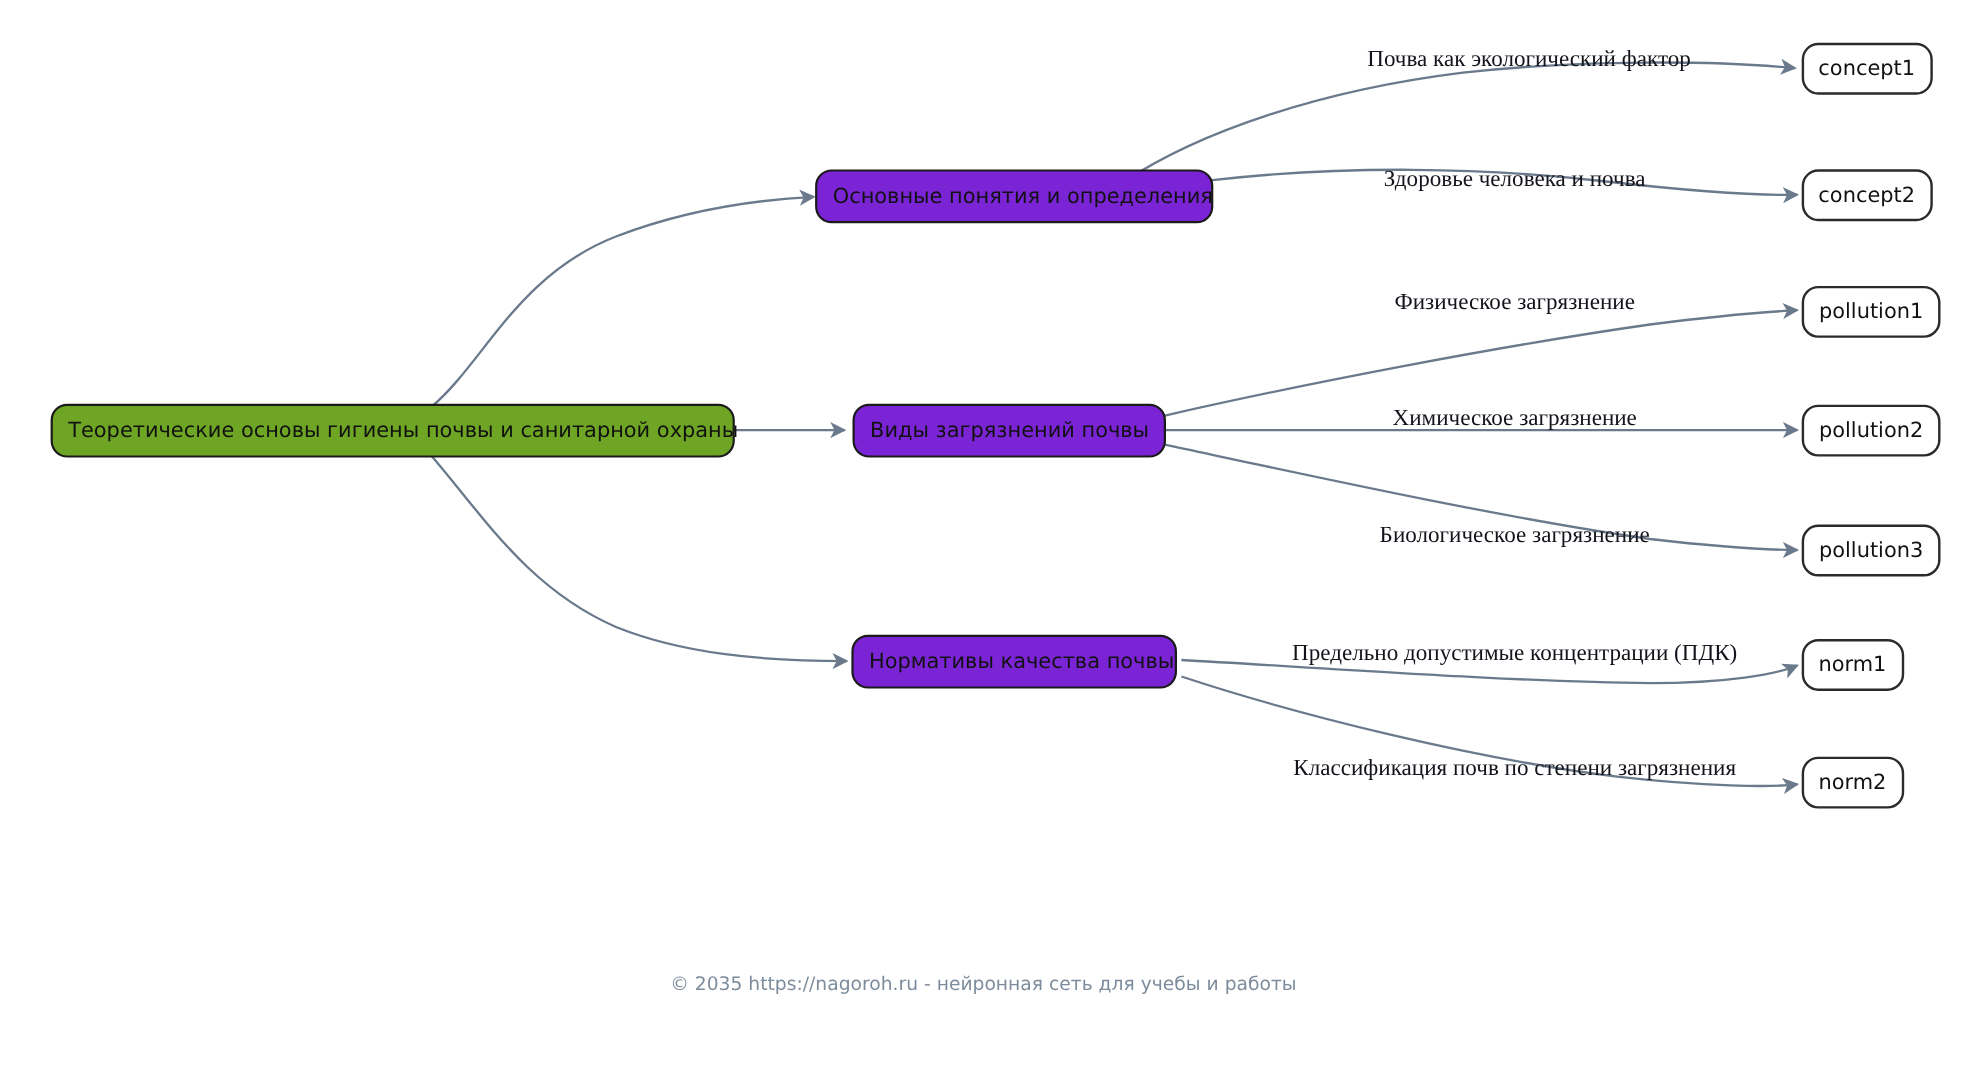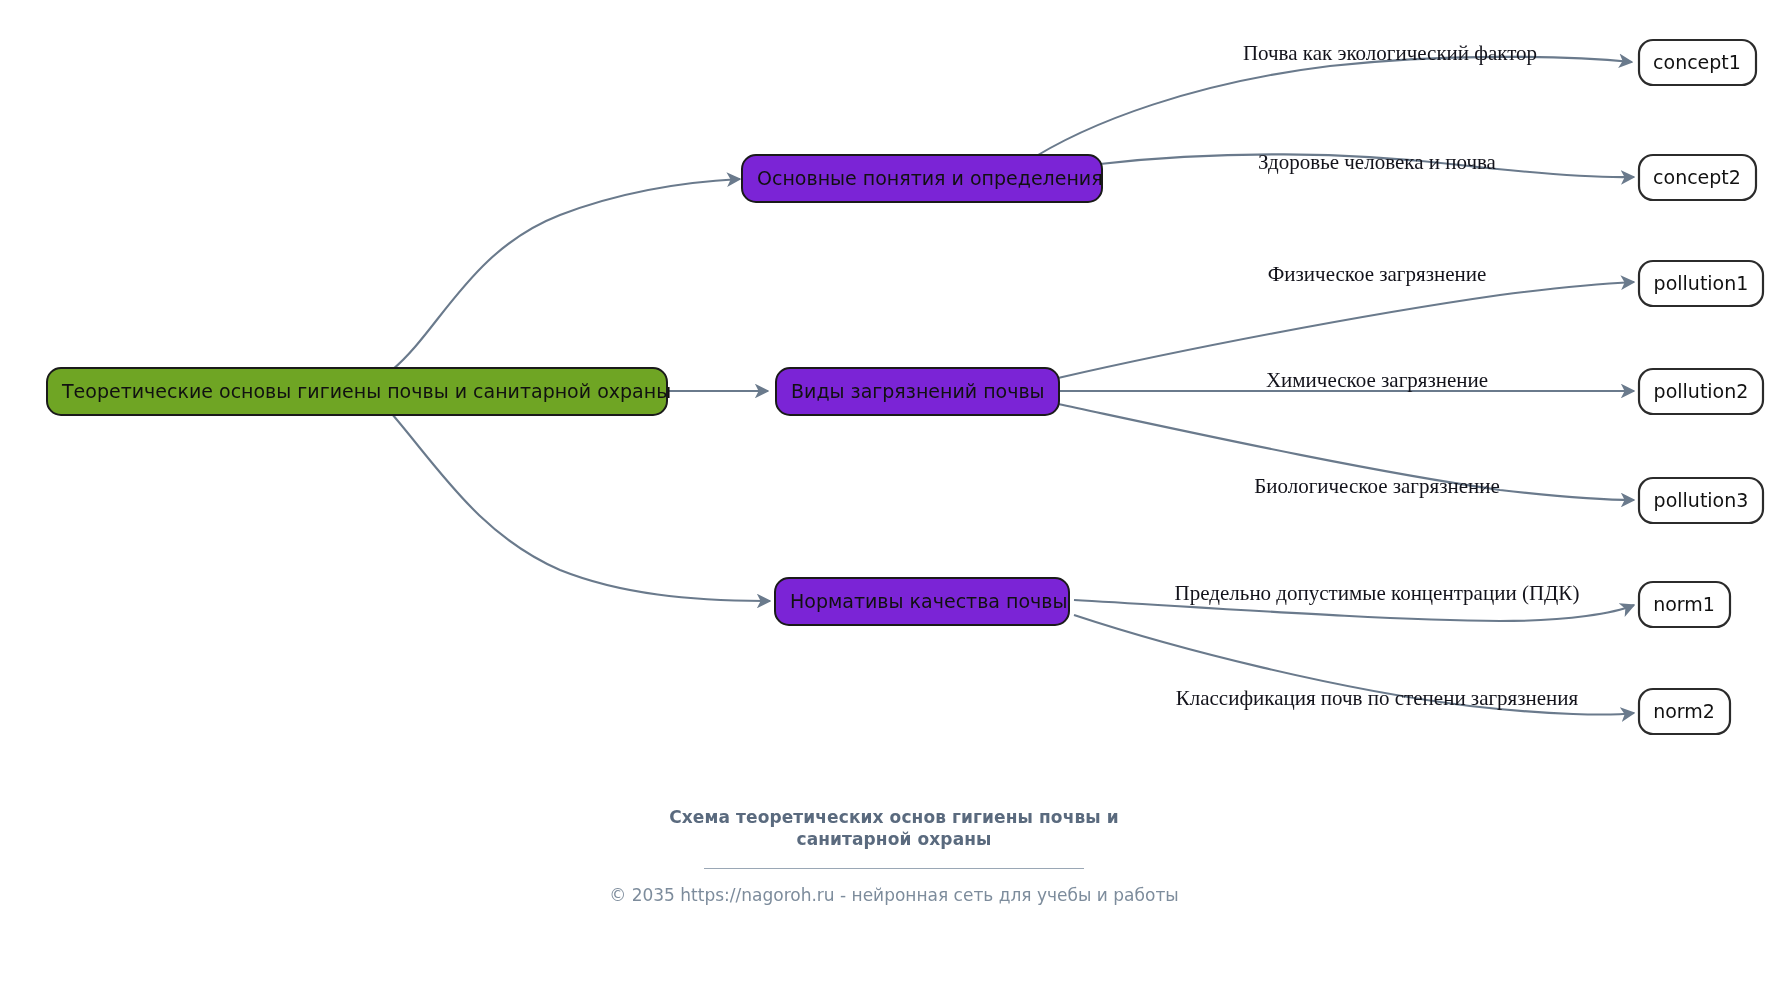--- a/index.html
+++ b/index.html
@@ -200,23 +200,16 @@
       </g>
 
       <g>
         <rect class="node-leaf" x="1639" y="689" width="91" height="45" rx="14" ry="14"></rect>
         <text class="node-label-leaf" x="1684" y="712" text-anchor="middle">norm2</text>
       </g>
 
     </g>
   </svg>
 
-  <div class="caption-block">
-    <div class="caption-title">
-      <span>Схема теоретических основ гигиены почвы и</span>
-      <span>санитарной охраны</span>
-    </div>
-    <div class="caption-divider"></div>
-  </div>
 
   <div class="footer-text">© 2035 https://nagoroh.ru - нейронная сеть для учебы и работы</div>
 
 </div>
 
 </body></html>

